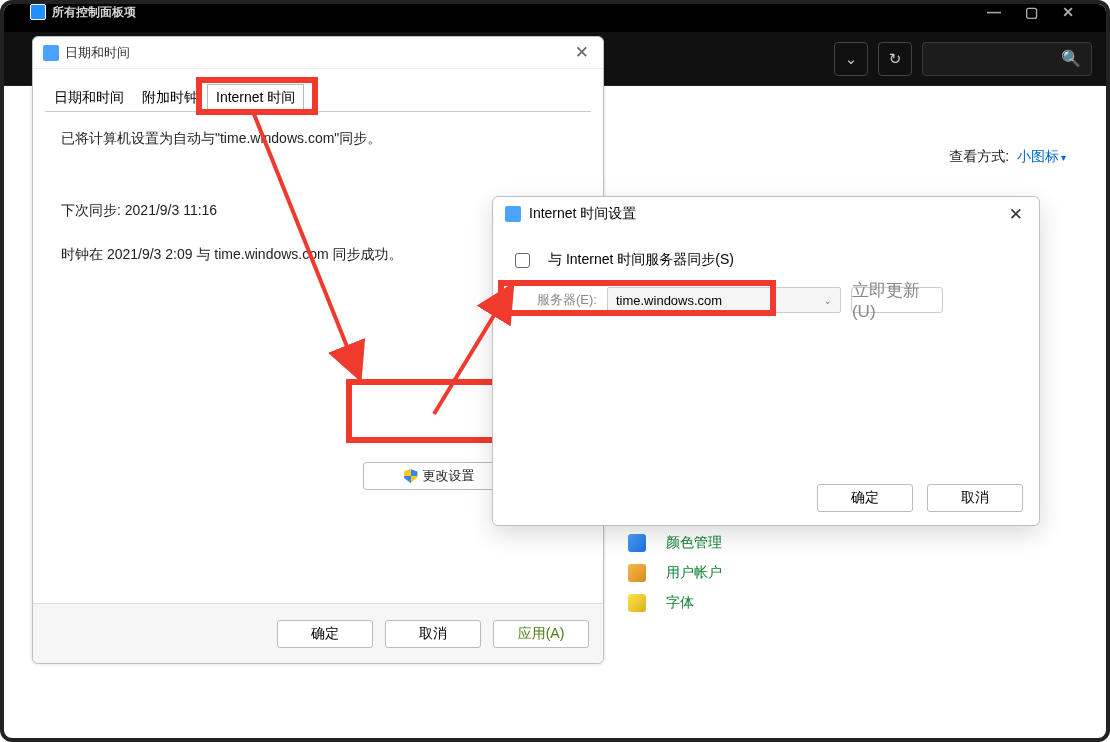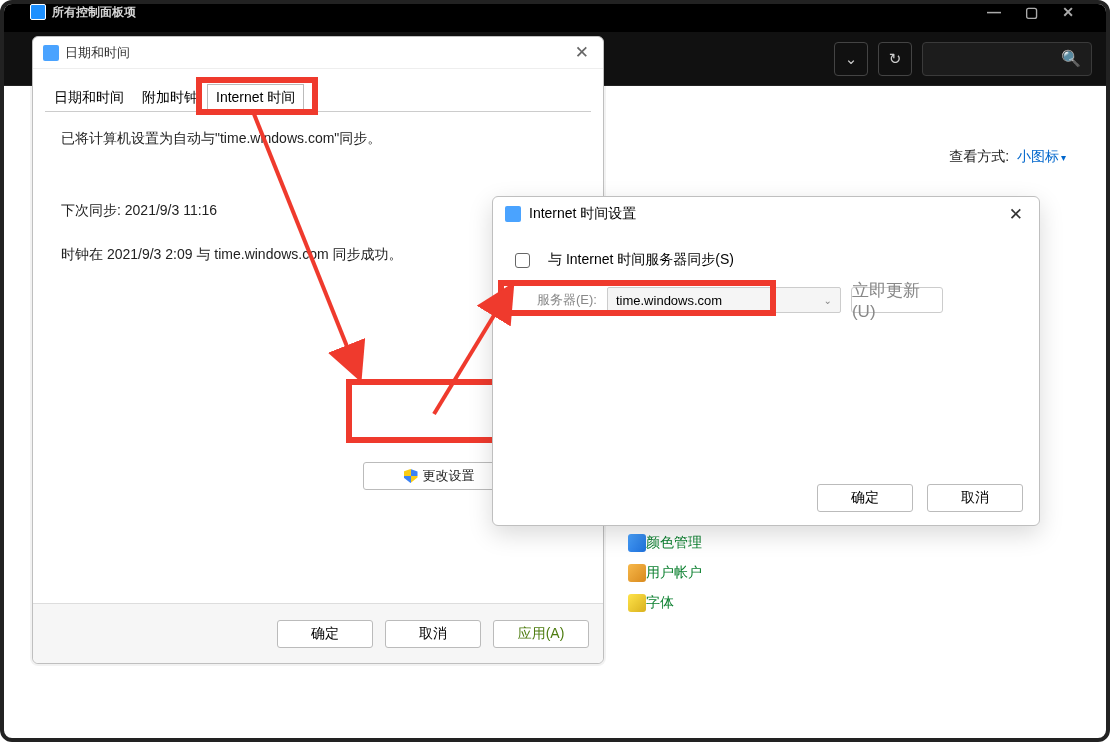--- a/index.html
+++ b/index.html
@@ -49,21 +49,21 @@
     padding:0 10px; color:#888;
   }
   .viewmode-row { position:absolute; top:144px; right:40px; font-size:14px; color:#222; }
   .viewmode-row a { color:#0066cc; text-decoration:none; margin-left:4px; }
   .viewmode-row .drop { color:#0066cc; font-size:10px; margin-left:2px;}
 
   .cp-items {
     position:absolute; top:530px; left:624px;
     display:flex; flex-direction:column; gap:12px; font-size:14px;
   }
-  .cp-item { display:flex; gap:0; color:#0a7f2e; }
+  .cp-item { display:flex; gap:20px; color:#0a7f2e; }
   .cp-item .ci-icon {
     width:18px; height:18px; border-radius:3px; display:inline-block;
   }
   .ci-color1 { background:linear-gradient(135deg,#4aa3ff,#1e6fd9); }
   .ci-color2 { background:linear-gradient(135deg,#f7b84a,#d98a1e); }
   .ci-color3 { background:linear-gradient(135deg,#ffe34a,#d9b11e); }
 
   
   .dt-dialog {
     position:absolute; top:32px; left:28px; width:572px; height:628px;

